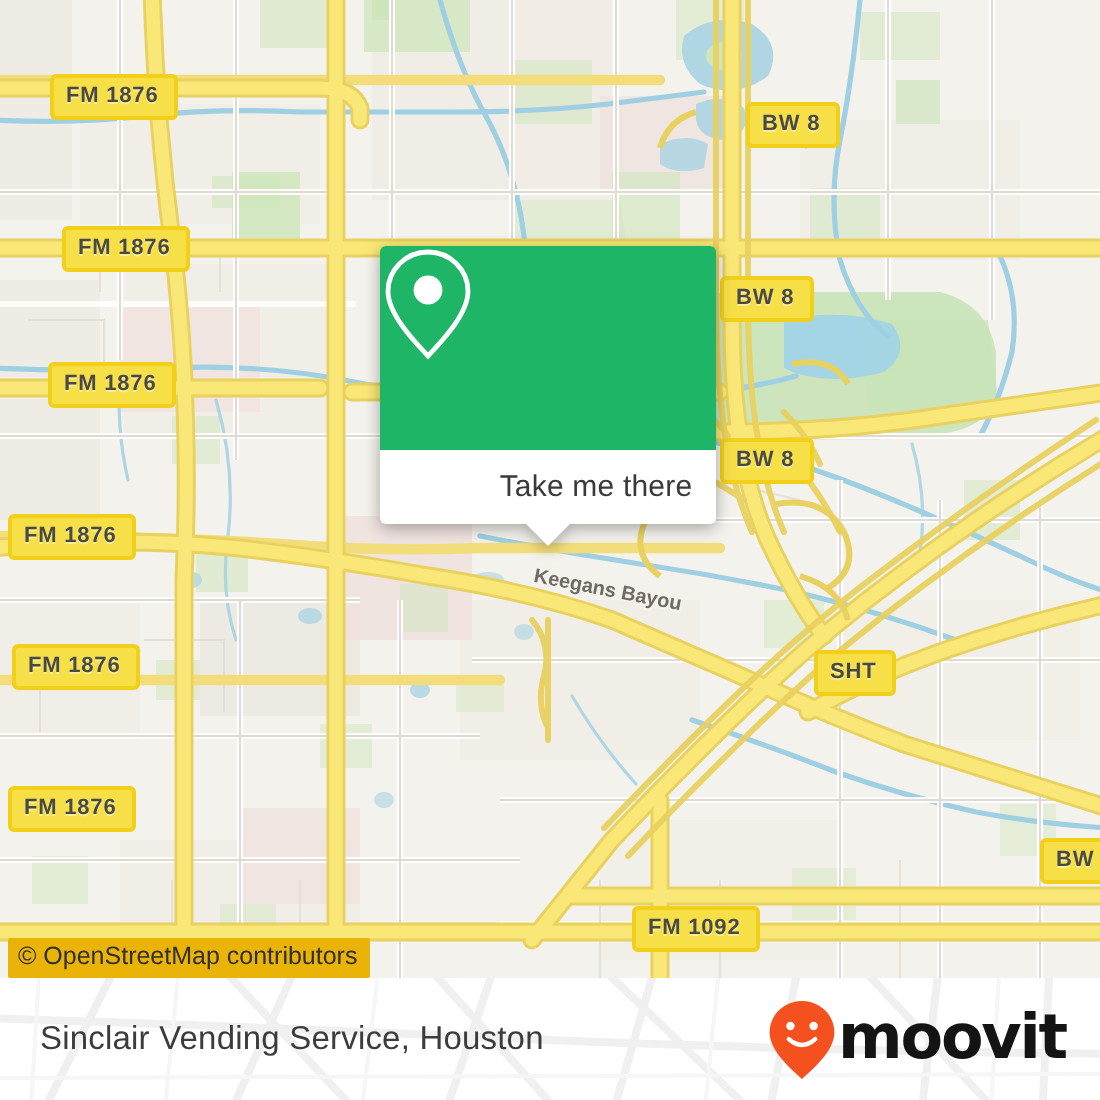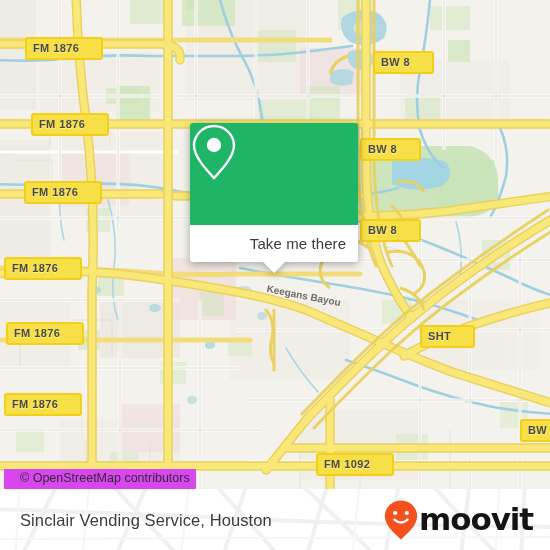--- a/index.html
+++ b/index.html
@@ -22,21 +22,21 @@
   .shield{
     position:absolute;
     background:#f7df48;
     border:2px solid #f2cf19;
     border-radius:3px;
     color:#4a4a44;
     font-size:11px;
     font-weight:bold;
     letter-spacing:.4px;
     line-height:14px;
-    padding:2px 22px 3px 6px;
+    padding:2px 8px 3px 6px;
     white-space:nowrap;
     box-sizing:border-box;
     text-shadow:0 1px 0 rgba(255,255,255,.45);
   }
 
   
   .bayou{
     position:absolute;
     color:#6f6b62;
     font-size:10px;
@@ -77,25 +77,25 @@
     margin-left:-11px;
     width:0;height:0;
     border-left:11px solid transparent;
     border-right:11px solid transparent;
     border-top:11px solid #ffffff;
   }
 
   
   .osm-attr{
     position:absolute;left:4px;top:469px;
-    background:#d946ef;
+    background:#eab308;
     color:#2f2f2f;
     font-size:12.5px;
     line-height:17px;
-    padding:1px 6px 2px 16px;
+    padding:1px 6px 2px 5px;
     white-space:nowrap;
     border-radius:1px;
   }
 
   
   .footer{
     position:absolute;left:0;top:489px;width:550px;height:61px;
     background:#ffffff;overflow:hidden;
   }
   .footer-watermark{position:absolute;left:0;top:-20px;opacity:1;}
@@ -367,21 +367,21 @@
     <div id="shields">
         <div class="shield" style="left: 25px; top: 37px;">FM 1876</div>
         <div class="shield" style="left: 31px; top: 113px;">FM 1876</div>
         <div class="shield" style="left: 24px; top: 181px;">FM 1876</div>
         <div class="shield" style="left: 4px; top: 257px;">FM 1876</div>
         <div class="shield" style="left: 6px; top: 322px;">FM 1876</div>
         <div class="shield" style="left: 4px; top: 393px;">FM 1876</div>
         <div class="shield" style="left: 373px; top: 51px;">BW 8</div>
         <div class="shield" style="left: 360px; top: 138px;">BW 8</div>
         <div class="shield" style="left: 360px; top: 219px;">BW 8</div>
-        <div class="shield" style="left: 420px; top: 325px;">SHT</div>
+        <div class="shield" style="left: 407px; top: 325px;">SHT</div>
         <div class="shield" style="left: 316px; top: 441px; margin-top: 12px;">FM 1092</div>
         <div class="shield" style="left: 520px; top: 419px;">BW 8</div>
       </div>
 
     <div class="popup">
       <div class="popup-head">
         <svg width="48" height="58" viewBox="0 0 48 58">
           <path d="M24 3 C13 3 4 11.8 4 22.6 C4 34 17 47.5 24 55 C31 47.5 44 34 44 22.6 C44 11.8 35 3 24 3 Z" fill="none" stroke="#ffffff" stroke-width="2.4"></path>
           <circle cx="24" cy="22" r="7.2" fill="#ffffff"></circle>
         </svg>

